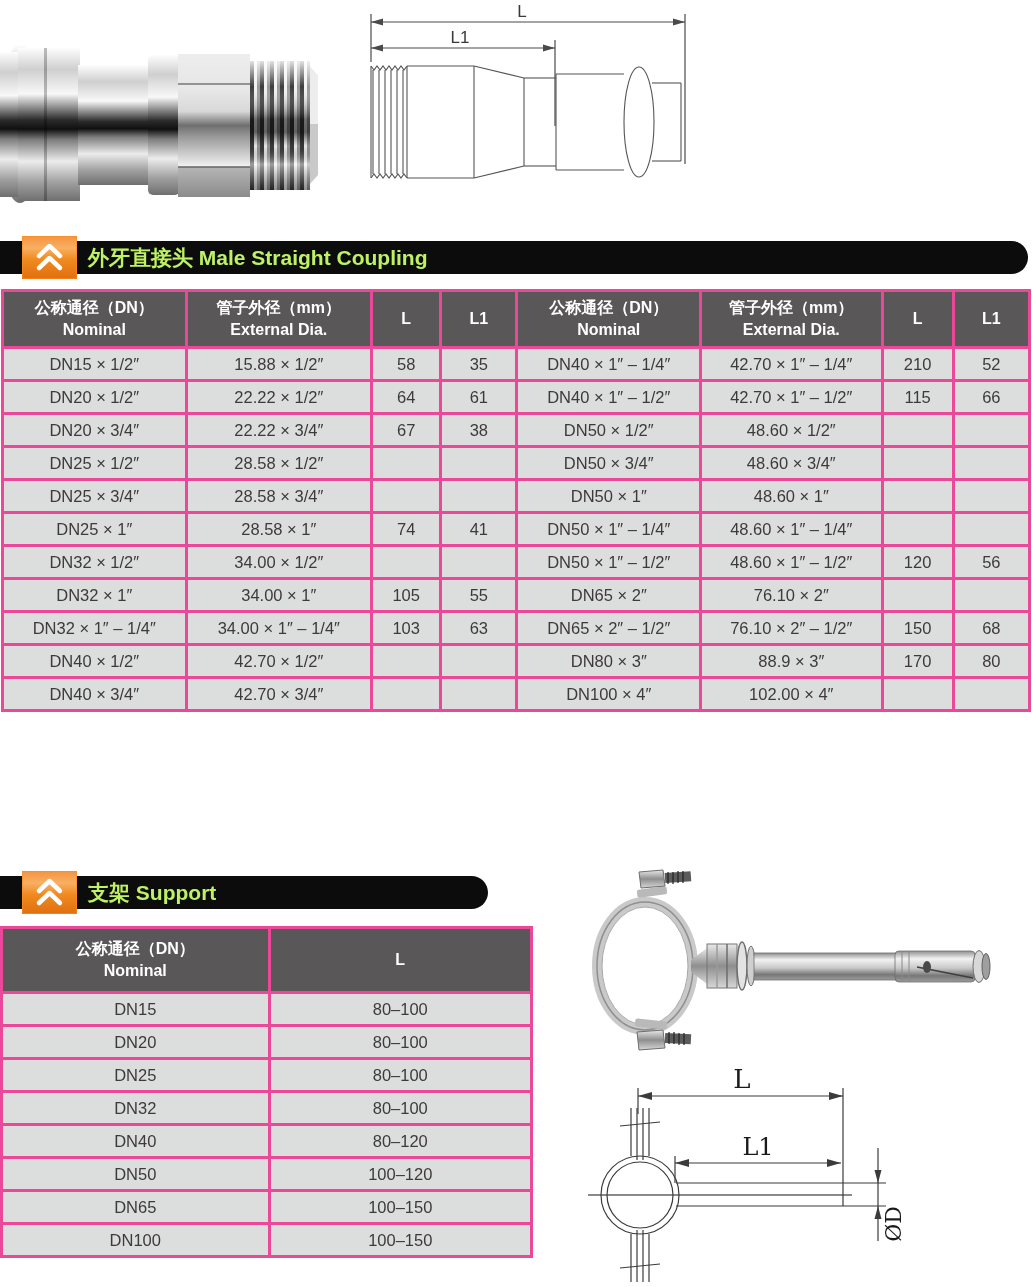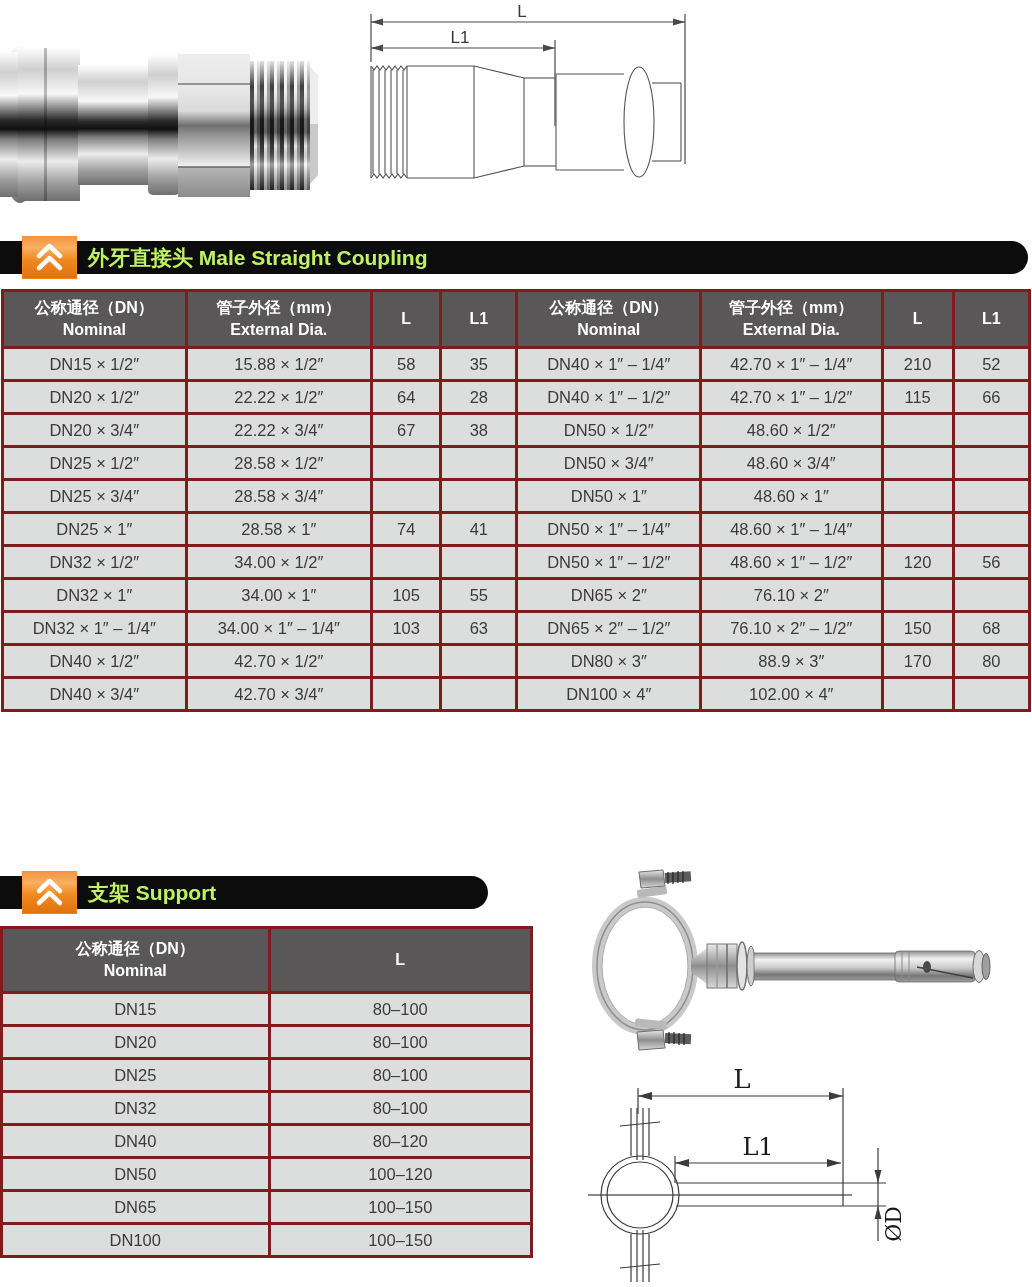--- a/index.html
+++ b/index.html
@@ -17,21 +17,21 @@
           border-radius:0 17px 17px 0; }
   .band.band-coupling { top:241px; width:1028px; }
   .band.band-support  { top:876px; width:488px; }
   .band .badge { position:absolute; left:22px; top:-5px; width:55px; height:43px;
                  background:linear-gradient(180deg,#f49440 0%,#f9af62 28%,#f08a1e 55%,#e06f10 100%);
                  box-shadow:inset 0 0 0 1px rgba(255,140,30,.6); }
   .band .band-title { position:absolute; left:88px; top:0; height:33px; line-height:34px;
                       color:#bef264; font-size:21px; font-weight:bold; white-space:nowrap; }
 
   
-  .tbl { border-collapse:separate; border-spacing:3px; background:#7f1d1d; table-layout:fixed; }
+  .tbl { border-collapse:separate; border-spacing:3px; background:#ec4899; table-layout:fixed; }
   .tbl th { background:#595757; color:#ffffff; font-weight:bold; font-size:16px;
             text-align:center; vertical-align:middle; line-height:1.35; }
   .tbl td { background:#dcdddd; color:#3e3a39; font-size:16.5px; text-align:center;
             vertical-align:middle; height:30px; overflow:hidden; white-space:nowrap; }
   .tbl .zh { display:block; }
   .tbl .en { display:block; }
 
   .coupling-table-wrap { position:absolute; left:0px; top:289px; width:1032px; }
   .coupling-table { width:1030px; margin-left:1px; }
   .coupling-table th { height:54px; }
@@ -211,21 +211,21 @@
             <td>35</td>
             <td>DN40 × 1″ – 1/4″</td>
             <td>42.70 × 1″ – 1/4″</td>
             <td>210</td>
             <td>52</td>
           </tr>
           <tr>
             <td>DN20 × 1/2″</td>
             <td>22.22 × 1/2″</td>
             <td>64</td>
-            <td>28</td>
+            <td>61</td>
             <td>DN40 × 1″ – 1/2″</td>
             <td>42.70 × 1″ – 1/2″</td>
             <td>115</td>
             <td>66</td>
           </tr>
           <tr>
             <td>DN20 × 3/4″</td>
             <td>22.22 × 3/4″</td>
             <td>67</td>
             <td>38</td>

